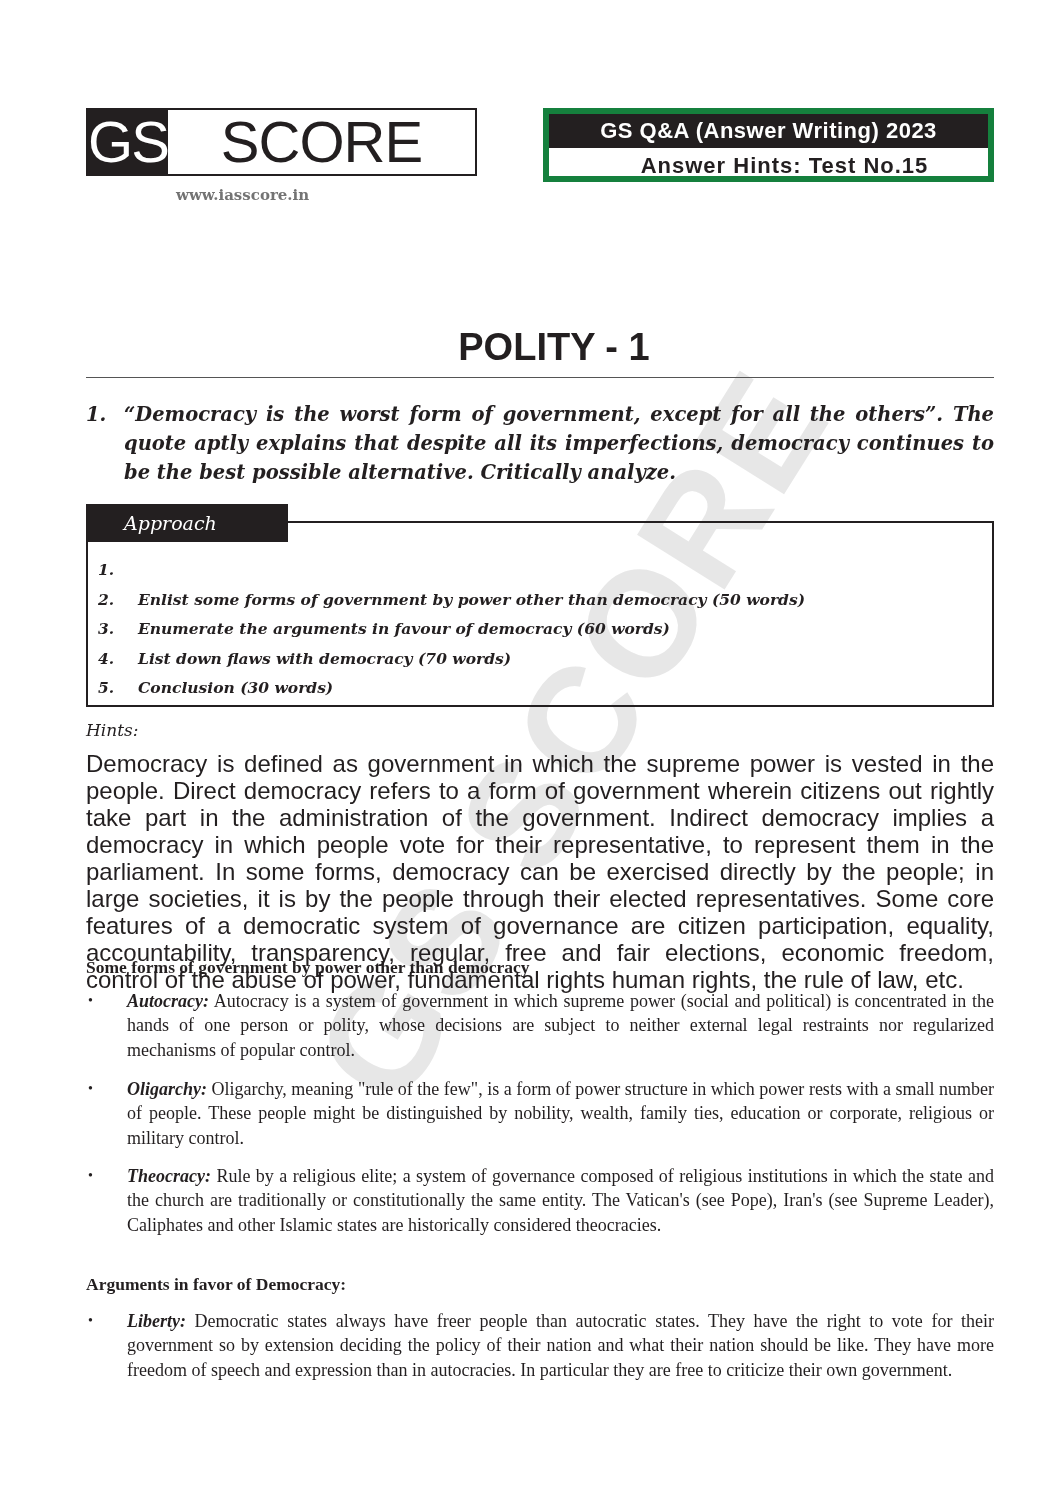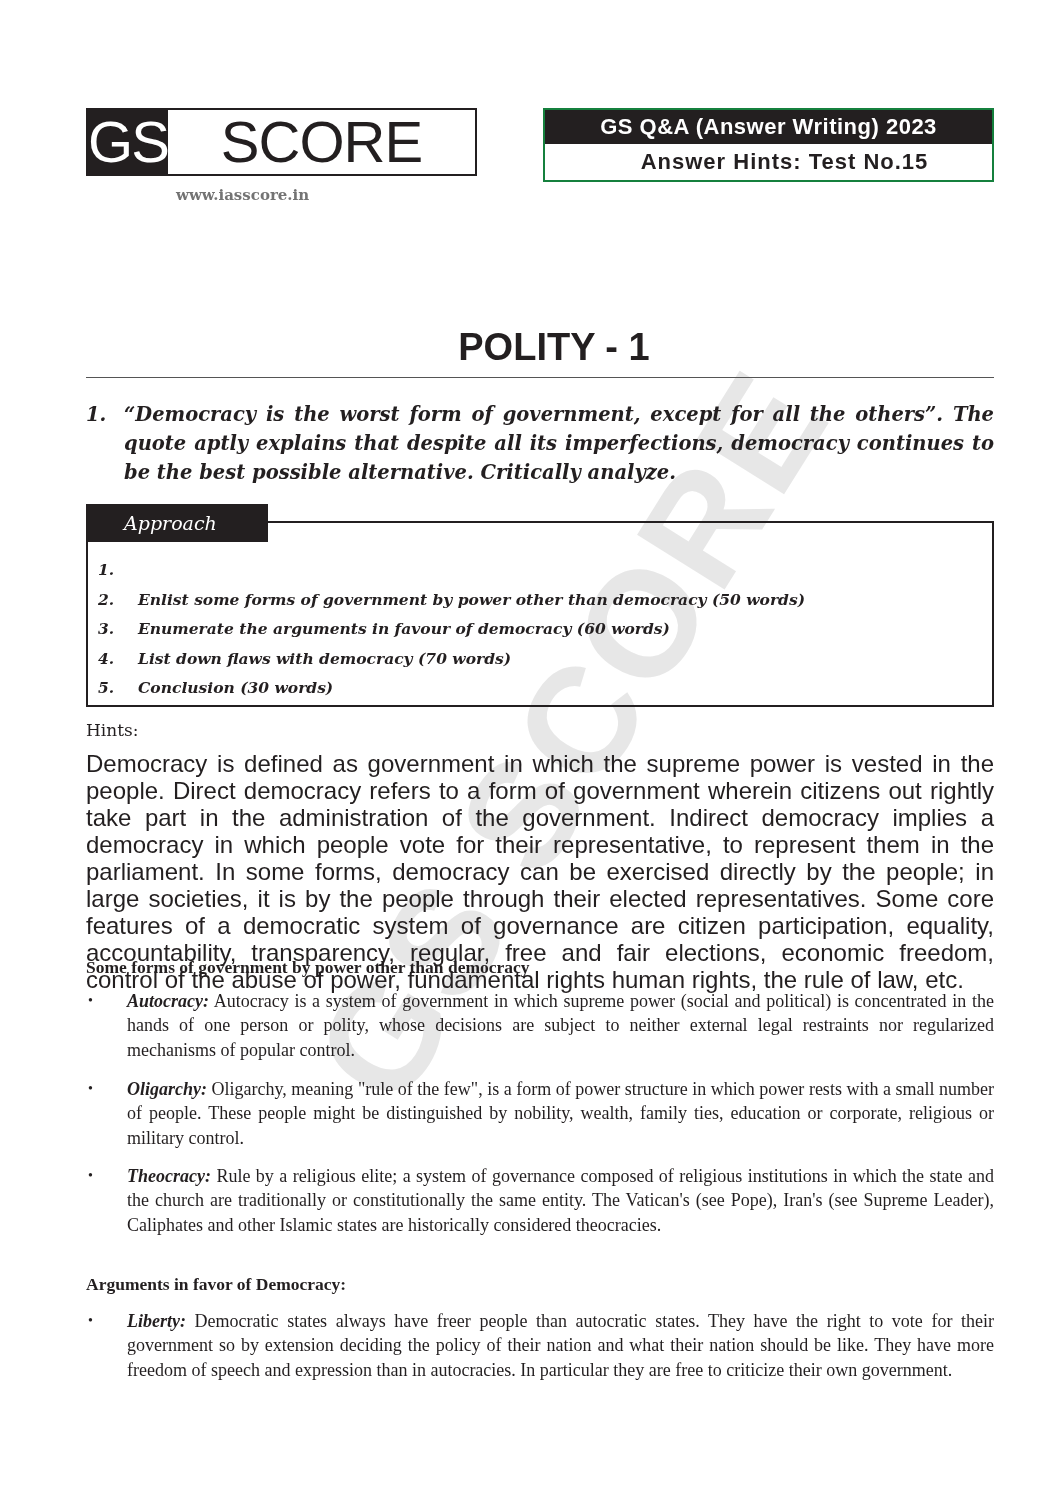--- a/index.html
+++ b/index.html
@@ -5,42 +5,42 @@
   html, body { margin: 0; padding: 0; background: #ffffff; }
   body { width: 1058px; height: 1497px; position: relative; overflow: hidden; color: #231f20; font-family: "DejaVu Serif", serif; }
 
   
   .logo { position: absolute; left: 86px; top: 108px; width: 391px; height: 68px; border: 2px solid #231f20; display: flex; box-sizing: border-box; }
   .logo .gs { background: #231f20; color: #fff; width: 80px; display: flex; align-items: center; justify-content: center; font-family: "Liberation Sans", sans-serif; font-size: 58px; letter-spacing: -2px; line-height: 1; }
   .logo .score { flex: 1; display: flex; align-items: center; justify-content: center; font-family: "Liberation Sans", sans-serif; font-size: 58px; color: #231f20; letter-spacing: -1px; line-height: 1; }
   .site { position: absolute; left: 176px; top: 186px; font-family: "DejaVu Serif", serif; font-weight: bold; font-size: 15px; color: #737373; }
 
   
-  .testbox { position: absolute; left: 543px; top: 108px; width: 451px; height: 74px; border: 2px solid #15803d; box-sizing: border-box; }
+  .testbox { position: absolute; left: 543px; top: 108px; width: 451px; height: 74px; border: 6px solid #15803d; box-sizing: border-box; }
   .testbox .top { background: #231f20; color: #fff; height: 34px; display: flex; align-items: center; justify-content: center; font-family: "Liberation Sans", sans-serif; font-weight: bold; font-size: 22px; letter-spacing: 0.5px; }
   .testbox .bottom { height: 36px; display: flex; align-items: center; justify-content: center; font-family: "Liberation Sans", sans-serif; font-weight: bold; font-size: 22px; letter-spacing: 1px; color: #231f20; padding-left: 32px; }
 
   
   .title { position: absolute; left: 0; width: 1058px; top: 326px; text-align: center; font-family: "Liberation Sans", sans-serif; font-weight: bold; font-size: 38px; color: #231f20; padding-left: 25px; }
   .rule { position: absolute; left: 86px; width: 908px; top: 377px; height: 0; border-top: 1.5px solid #555; }
 
   
   .question { position: absolute; left: 86px; top: 400px; width: 908px; font-family: "DejaVu Serif", serif; font-style: italic; font-weight: bold; font-size: 19.5px; line-height: 29px; display: flex; }
   .question .qnum { width: 38px; flex: none; }
   .question .qtext { flex: 1; text-align: justify; }
 
   
   .approach { position: absolute; left: 86px; top: 521px; width: 908px; height: 186px; border: 2px solid #231f20; box-sizing: border-box; }
-  .approach-tab { position: absolute; left: 86px; top: 504px; width: 182px; height: 38px; background: #231f20; color: #fff; font-family: "DejaVu Serif", serif; font-style: italic; font-size: 19px; display: flex; align-items: center; padding-left: 38px; box-sizing: border-box; }
+  .approach-tab { position: absolute; left: 86px; top: 504px; width: 202px; height: 38px; background: #231f20; color: #fff; font-family: "DejaVu Serif", serif; font-style: italic; font-size: 19px; display: flex; align-items: center; padding-left: 38px; box-sizing: border-box; }
   .approach-list { position: absolute; left: 98px; top: 555px; width: 880px; margin: 0; padding: 0; list-style: none; }
   .approach-list li { display: flex; font-family: "DejaVu Serif", serif; font-style: italic; font-weight: bold; font-size: 15.5px; height: 29.5px; line-height: 29.5px; }
   .approach-list li .n { width: 40px; flex: none; }
 
   
-  .hints-label { position: absolute; left: 86px; top: 720px; font-family: "DejaVu Serif", serif; font-size: 17px; }
+  .hints-label { position: absolute; left: 86px; top: 720px; font-family: "DejaVu Serif", serif; font-style: italic; font-size: 17px; }
   .para { position: absolute; left: 86px; width: 908px; font-family: Liberation Sans, sans-serif; font-size: 24px; line-height: 27px; text-align: justify; text-align-last: left; }
   .subhead { position: absolute; left: 86px; font-family: "Liberation Serif", serif; font-weight: bold; font-size: 17.5px; }
 
   .bullet { position: absolute; left: 86px; width: 908px; display: flex; font-family: "Liberation Serif", serif; font-size: 18px; line-height: 24.3px; }
   .bullet .dot { width: 39px; flex: none; font-size: 14px; padding-left: 2px; }
   .bullet .btext { flex: 1; text-align: justify; text-align-last: left; }
   .bullet .term { font-weight: bold; font-style: italic; }
 
   
   .watermark { position: absolute; left: 160px; top: 650px; font-family: "Liberation Sans", sans-serif; font-weight: bold; font-size: 150px; color: rgba(170,170,170,0.28); transform: rotate(-58deg); transform-origin: center; letter-spacing: 4px; pointer-events: none; white-space: nowrap; }

